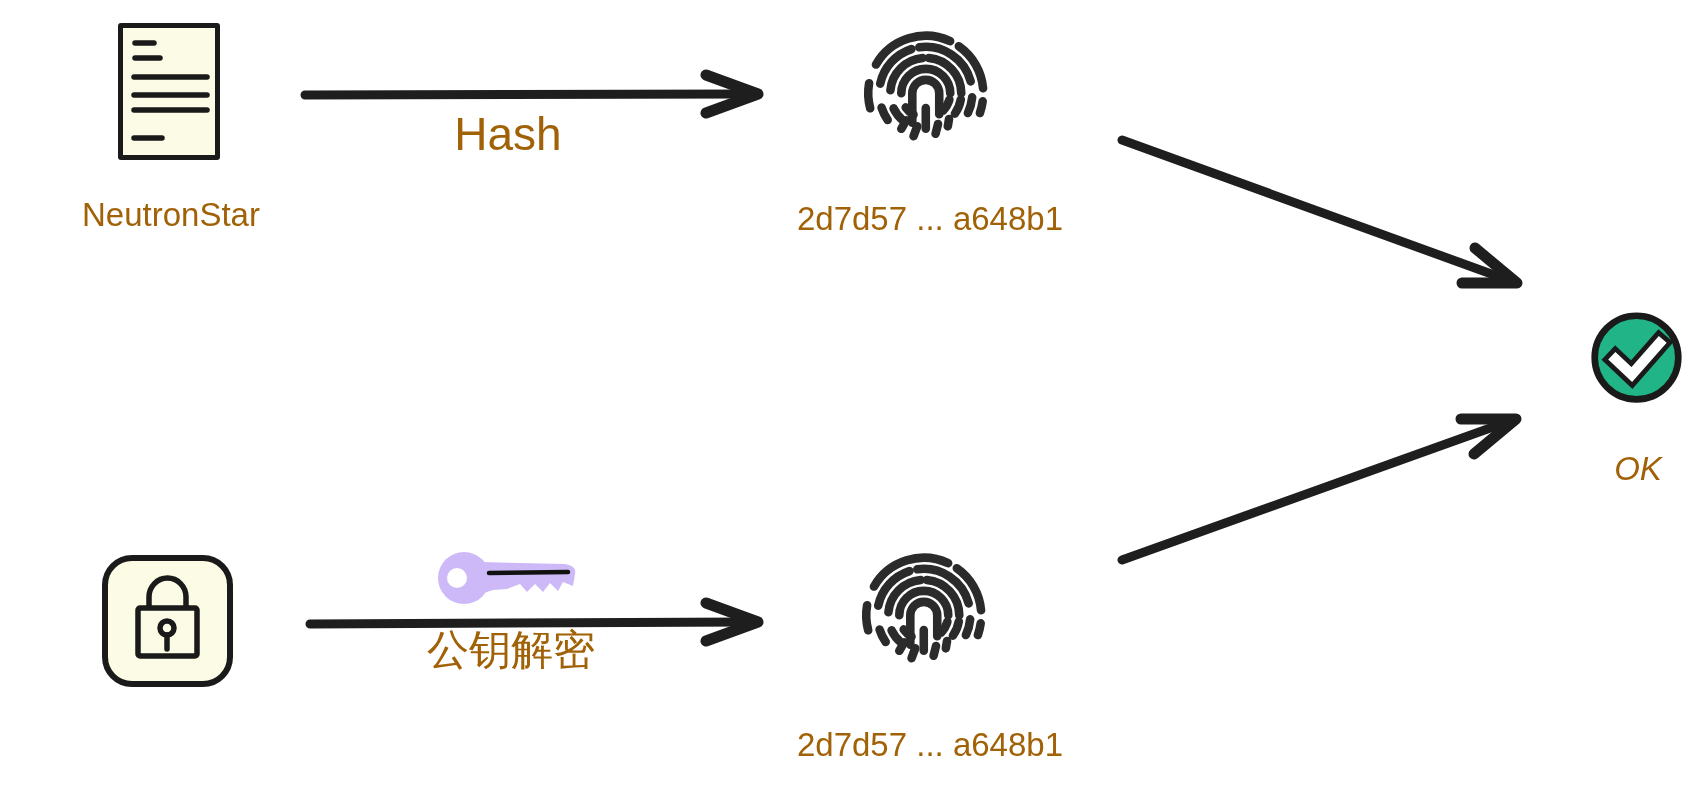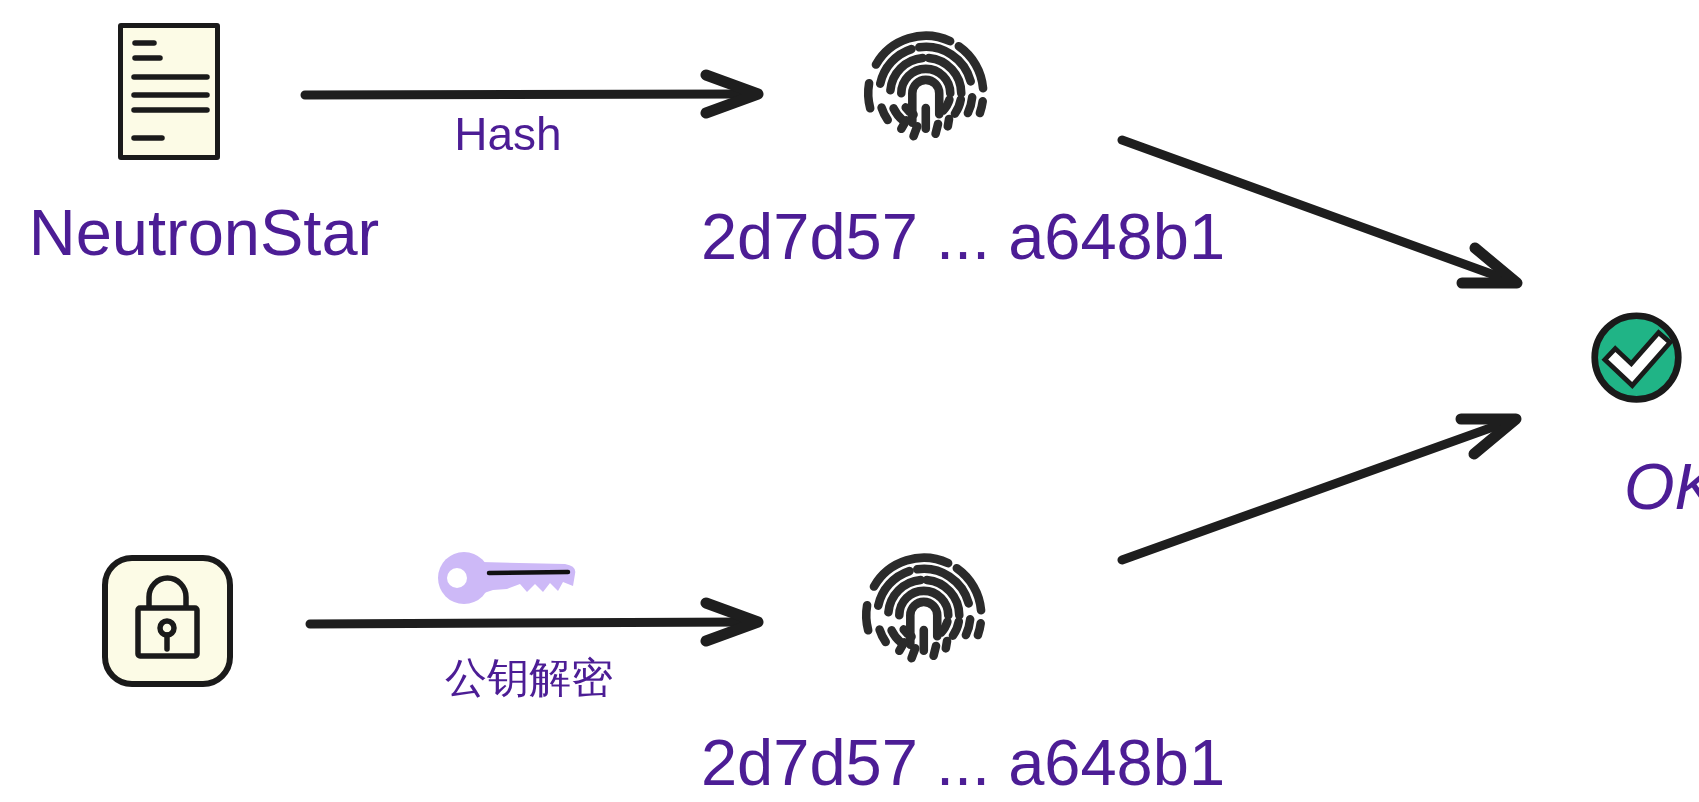--- a/index.html
+++ b/index.html
@@ -3,23 +3,23 @@
 <meta charset="utf-8">
 <style>
   html,body{margin:0;padding:0;background:#ffffff;}
   .canvas{
     position:relative;width:1699px;height:802px;background:#ffffff;overflow:hidden;
     font-family:"Liberation Sans", sans-serif;color:#1b1b1b;
   }
   .abs{position:absolute;}
   .label{
     position:absolute;transform:translateX(-50%);white-space:nowrap;
-    color:#4c1d95;line-height:1.15;
+    color:#a16207;line-height:1.15;
   }
-  .lbl-big{font-size:65px;margin-left:33px;}
+  .lbl-big{font-size:33px;}
   .lbl-hash{font-size:46px;}
   .lbl-cjk{font-size:42px;}
   .node-box{
     box-sizing:border-box;background:#fcfbe6;border:5px solid #1a1a1a;
   }
   .doc-box{border-radius:3px;}
   .lock-box{border-radius:30px;border-width:6px;}
   svg{display:block;}
   .overlay{position:absolute;left:0;top:0;pointer-events:none;}
 </style>
@@ -83,21 +83,21 @@
   </div>
 
   <div class="abs" style="left:437px;top:546px;">
     <svg width="142" height="66" viewBox="0 0 142 66">
       <circle cx="27" cy="32" r="26" fill="#cdb9f7"></circle>
       <path d="M44 16 L128 18 Q140 20 138 28 L136 40 L126 36 L121 45 L113 37 L106 46 L98 38 L90 46 L83 38 L70 43 L56 44 L44 48 Z" fill="#cdb9f7"></path>
       <circle cx="20" cy="32" r="10" fill="#ffffff"></circle>
       <line x1="52" y1="27" x2="131" y2="26" stroke="#111111" stroke-width="4.5" stroke-linecap="round"></line>
     </svg>
   </div>
-  <div class="label lbl-cjk" style="left:529px;top:626px;margin-top:28px;">公钥解密</div>
+  <div class="label lbl-cjk" style="left:511px;top:626px;">公钥解密</div>
 
   <div class="abs" style="left:854px;top:544px;">
     <svg width="142" height="150" viewBox="3 6 116 118">
       <g fill="none" stroke="#2b2b2b" stroke-width="7" stroke-linecap="round">
         <path d="M19.3 38.5 A47 47 0 0 1 79.9 19.4"></path>
         <path d="M87.0 23.5 A47 47 0 0 1 106.8 57.9"></path>
         <path d="M13.7 53.8 A47 47 0 0 0 14.6 74.2"></path>
         <path d="M106.5 68.5 A47 47 0 0 1 104.2 78.1"></path>
         <path d="M22.8 54.1 A38 38 0 0 1 48.3 25.9"></path>
         <path d="M54.7 24.4 A38 38 0 0 1 96.7 52.2"></path>

